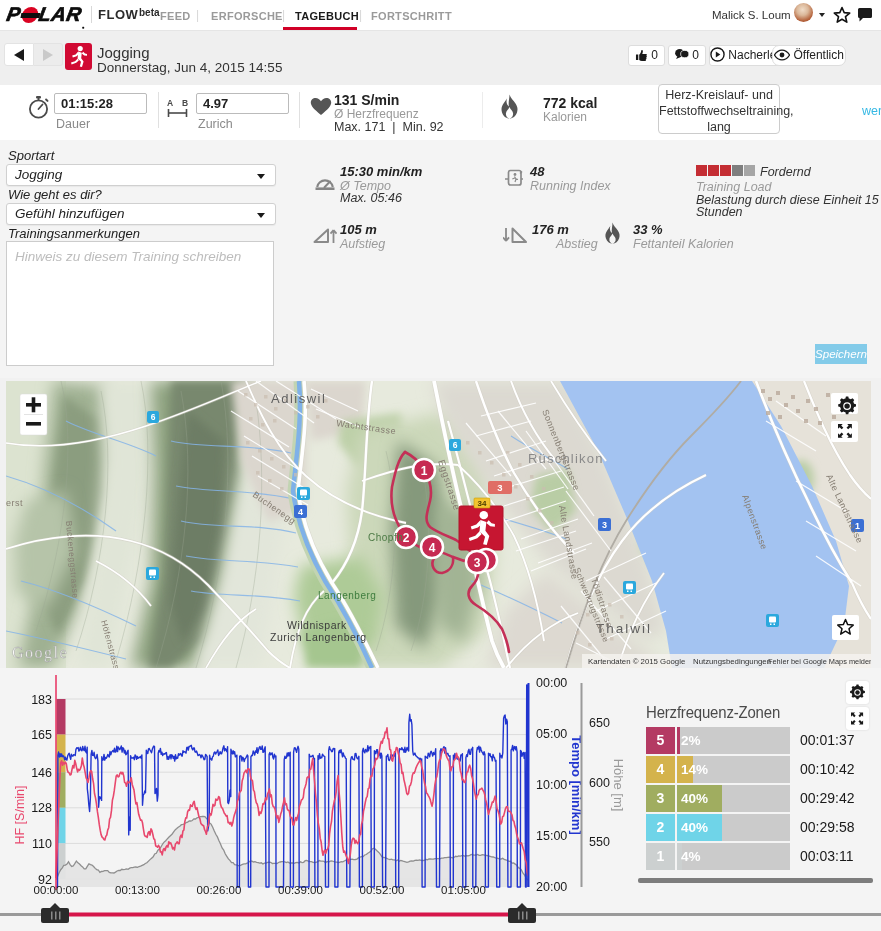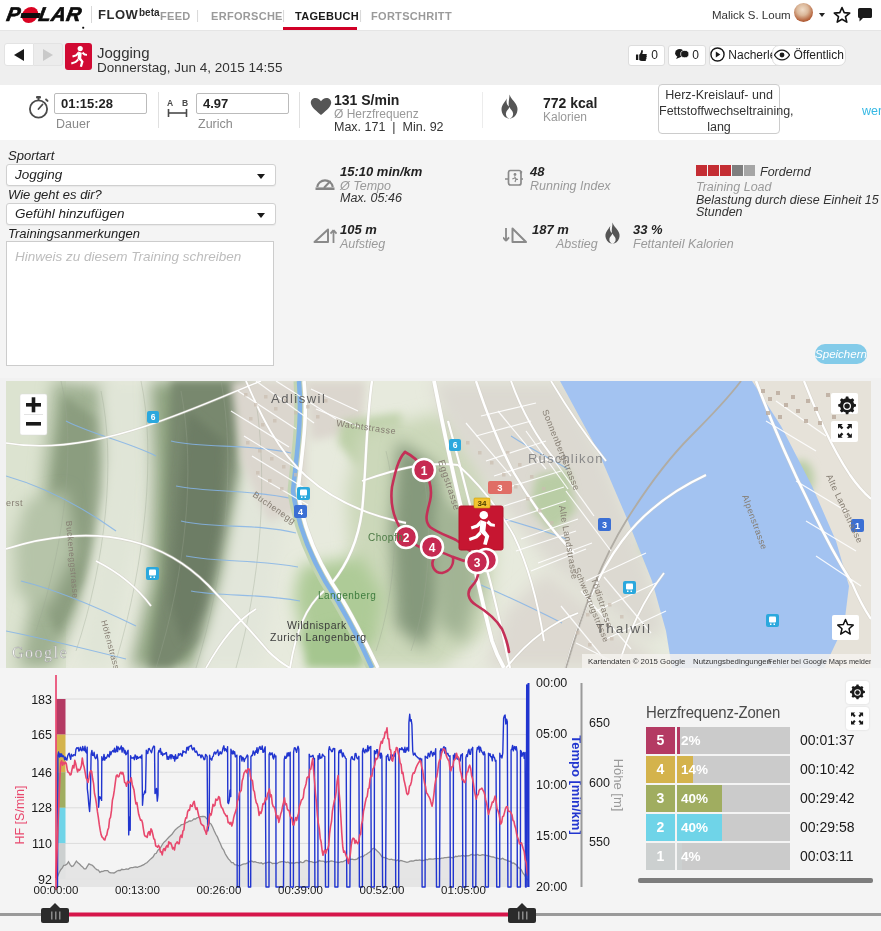--- a/index.html
+++ b/index.html
@@ -50,21 +50,21 @@
 #formsec { position:absolute; left:0; top:140px; width:881px; height:238px; background:#f4f4f4;font-style:italic; }
 .flabel { position:absolute; font-size:13px; color:#222; }
 .fselect { position:absolute; left:6px; width:270px; height:22px; background:#fff; border:1px solid #d0d0d0; border-radius:3px; box-shadow:0 1px 1px rgba(0,0,0,0.05); font-size:13.5px; color:#222; line-height:20px; padding-left:8px; }
 .fcaret { position:absolute; right:10px; top:8.5px; width:0; height:0; border-left:4.5px solid transparent; border-right:4.5px solid transparent; border-top:5.5px solid #1a1a1a; }
 #tarea { position:absolute; left:6px; top:101px; width:268px; height:125px; background:#fff; border:1px solid #ccc; }
 #tph { position:absolute; left:8px; top:7px; font-size:13.5px; color:#bdbdbd; }
 .gval { position:absolute; font-size:13px; font-weight:bold; color:#222; white-space:nowrap; }
 .gsub { position:absolute; font-size:12.5px; color:#9a9a9a; white-space:nowrap; }
 .gsub2 { position:absolute; font-size:12.5px; color:#333; white-space:nowrap; }
 .tlsq { position:absolute; top:0; width:11px; height:11px; }
-#savebtn { position:absolute; left:815px; top:204px; width:52px; height:20px; background:#83cbe9; border-radius:10px; color:#fff; font-size:11.5px; text-align:center; line-height:20px; }
+#savebtn { position:absolute; left:815px; top:204px; width:52px; height:20px; background:#83cbe9; border-radius:0; color:#fff; font-size:11.5px; text-align:center; line-height:20px; }
 
 
 #map { position:absolute; left:6px; top:381px; width:865px; height:287px; overflow:hidden; background:#e9ece1; }
 
 
 #chartsec { position:absolute; left:0; top:668px; width:881px; height:263px; background:#f4f4f4; }
 #hrztitle { position:absolute; left:646px; top:35px; font-size:17px; color:#4a4a4a; letter-spacing:-0.2px; transform:scaleX(0.88); transform-origin:left; }
 .zrow { position:absolute; left:646px; height:27px; }
 .zsq { position:absolute; left:0; top:0; width:29px; height:27px; color:#fff; font-size:14px; font-weight:bold; text-align:center; line-height:27px; }
 .zbar { position:absolute; left:31px; top:0; width:113px; height:27px; background:#cbcbcb; }
@@ -187,21 +187,21 @@
     <div class="flabel" style="left:8px;top:86px;">Trainingsanmerkungen</div>
     <div id="tarea">
         <div id="tph">Hinweis zu diesem Training schreiben</div>
       </div>
 
     <svg class="abs" style="left:315px;top:34px;" width="20" height="17" viewBox="0 0 20 17">
         <path d="M2.2 13 A 7.9 7.9 0 0 1 17.8 13" fill="none" stroke="#868686" stroke-width="2.2"></path>
         <line x1="0.5" y1="14.7" x2="19.5" y2="14.7" stroke="#868686" stroke-width="2.6"></line>
         <line x1="9.5" y1="13.2" x2="15" y2="7.5" stroke="#868686" stroke-width="2" stroke-linecap="round"></line>
       </svg>
-    <div class="gval" style="left:340px;top:24px;">15:10 min/km</div>
+    <div class="gval" style="left:340px;top:24px;">15:30 min/km</div>
     <div class="gsub" style="left:340px;top:39px;">Ø Tempo</div>
     <div class="gsub2" style="left:340px;top:51px;">Max. 05:46</div>
 
     <svg class="abs" style="left:505px;top:28px;" width="20" height="20" viewBox="0 0 20 20">
         <rect x="3.5" y="2.5" width="12.5" height="14.5" rx="2" fill="none" stroke="#8a8a8a" stroke-width="1.7"></rect>
         <path d="M0 11 h3.5 M16 11 h2" stroke="#8a8a8a" stroke-width="1.4" fill="none"></path>
         <path d="M15 5.5 l2-2" stroke="#8a8a8a" stroke-width="1.4"></path>
         <circle cx="10" cy="6.5" r="1.4" fill="#8a8a8a"></circle>
         <path d="M9.5 8.5 l1.5 2.5 l-1 3 M9.8 10 l-2.5 1 M10.8 10.8 l2.2 0.7" stroke="#8a8a8a" stroke-width="1.2" fill="none"></path>
       </svg>
@@ -224,21 +224,21 @@
         <path d="M1.5 15 L15 2.5 L15 15 Z" fill="none" stroke="#8a8a8a" stroke-width="2" stroke-linejoin="round"></path>
         <path d="M20.5 16 V3.5 M20.5 3 l-3 3.6 M20.5 3 l3 3.6" stroke="#8a8a8a" stroke-width="1.8" fill="none"></path>
       </svg>
     <div class="gval" style="left:340px;top:82px;">105 m</div>
     <div class="gsub" style="left:340px;top:97px;">Aufstieg</div>
 
     <svg class="abs" style="left:503px;top:87px;" width="27" height="17" viewBox="0 0 27 17">
         <path d="M3 1 V13.5 M3 14 l-3-3.6 M3 14 l3-3.6" stroke="#8a8a8a" stroke-width="1.8" fill="none"></path>
         <path d="M9.5 1.5 L23 15 L9.5 15 Z" fill="none" stroke="#8a8a8a" stroke-width="2" stroke-linejoin="round"></path>
       </svg>
-    <div class="gval" style="left:532px;top:82px;">187 m</div>
+    <div class="gval" style="left:532px;top:82px;">176 m</div>
     <div class="gsub" style="left:532px;top:97px;margin-left:24px;">Abstieg</div>
 
     <svg class="abs" style="left:604px;top:82px;" width="17" height="23" viewBox="0 0 19 26">
         <path d="M9.5 0.5 C10.5 4 13.5 6.5 15.5 9.5 C17.5 12.5 18 15 17 18.5 C15.8 22.3 12.8 24.5 9.5 24.5 C6.2 24.5 3.2 22.3 2 18.5 C1 15 1.5 12.5 3.5 9.5 C4.6 7.9 6 6.3 7 4.5 C5.8 8.5 7 11 9 12.5 C8 9 9.5 5 9.5 0.5 Z M9.5 24.5 C7 24 5.5 21.5 6 19 C6.5 16.5 8.5 15.5 9.5 13 C10.5 15.5 12.5 16.5 13 19 C13.5 21.5 12 24 9.5 24.5 Z" fill="#555" fill-rule="evenodd"></path>
       </svg>
     <div class="gval" style="left:633px;top:82px;">33 %</div>
     <div class="gsub" style="left:633px;top:97px;">Fettanteil Kalorien</div>
 
     <div id="savebtn">Speichern</div>
   </div>

